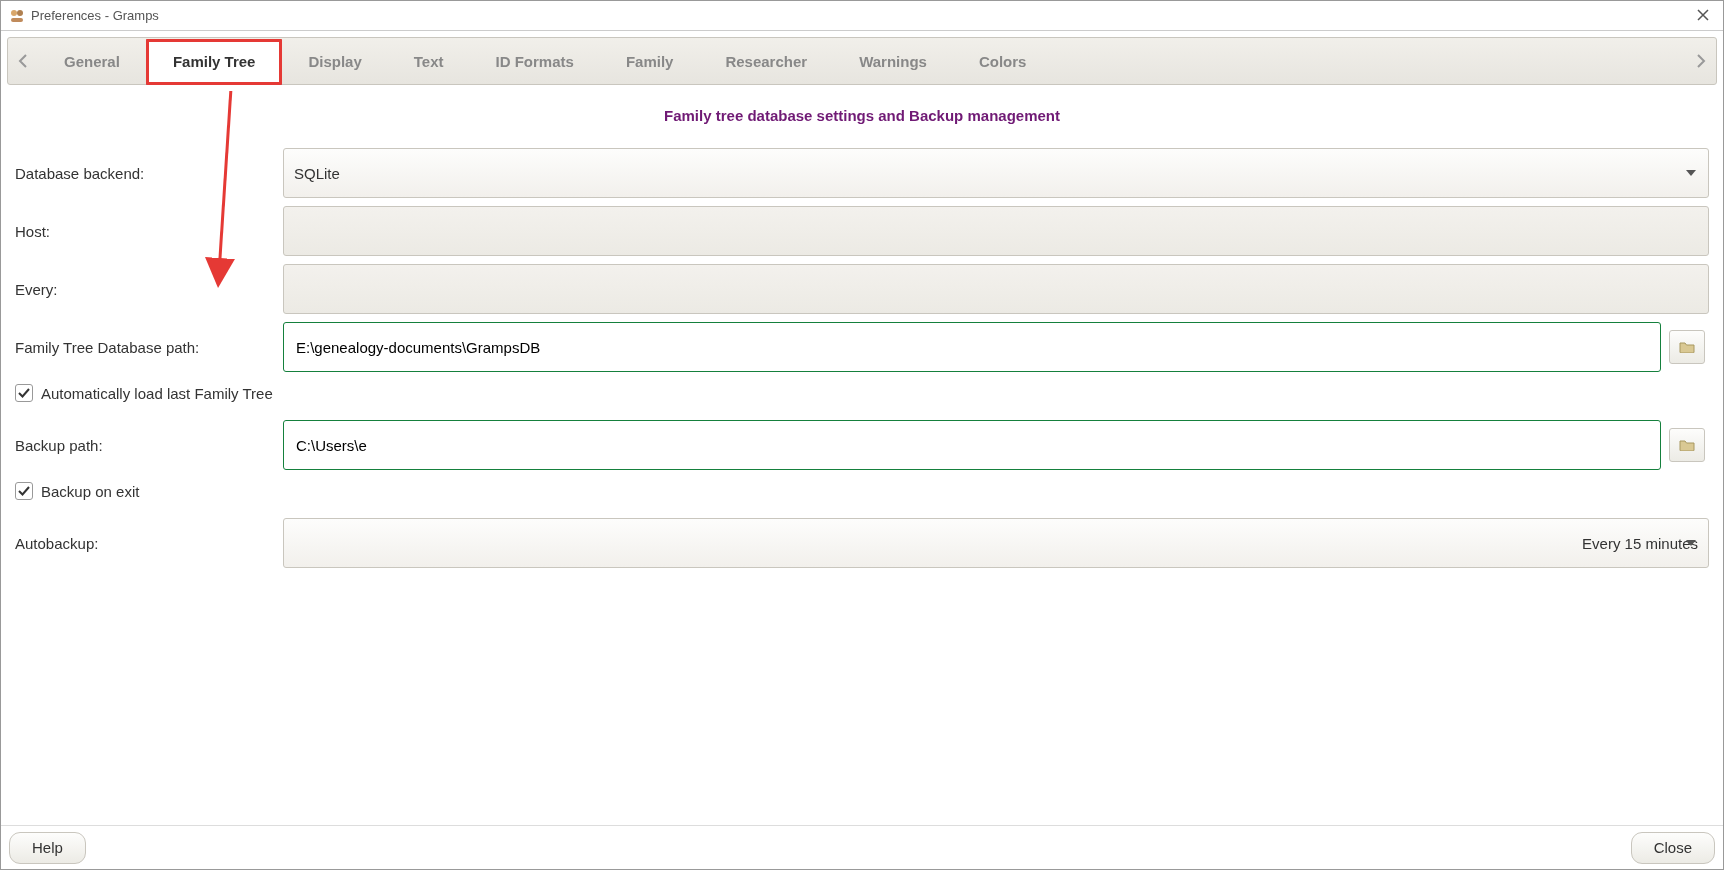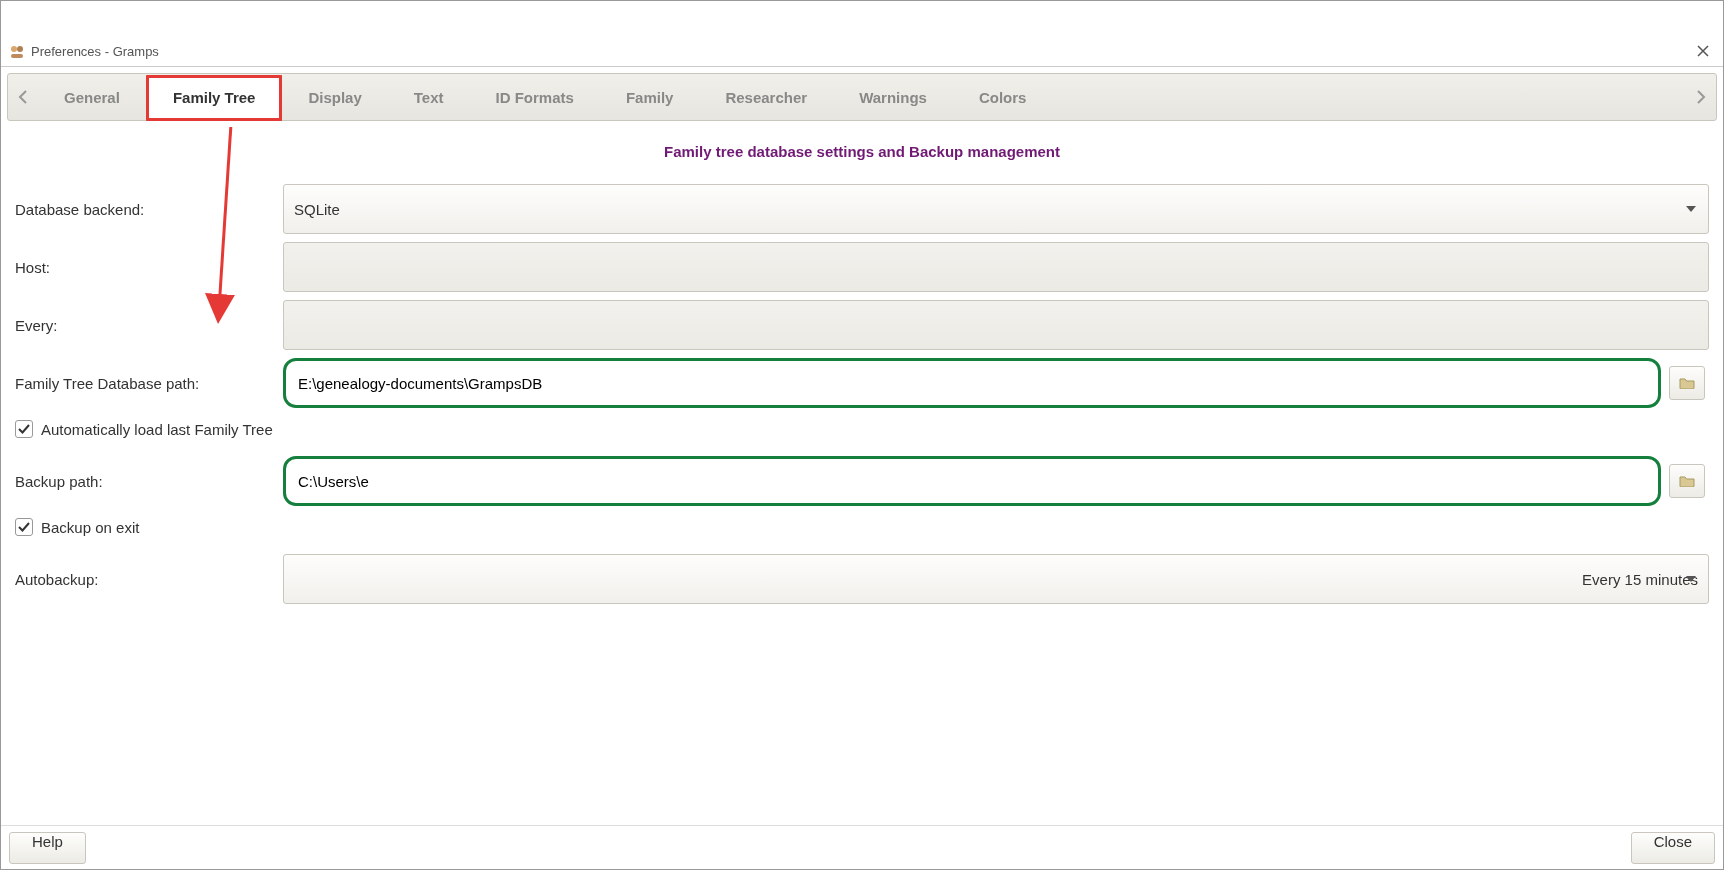--- a/index.html
+++ b/index.html
@@ -1,18 +1,18 @@
 <!DOCTYPE html>
 <html><head>
 <meta charset="utf-8">
 <style>
   * { box-sizing: border-box; }
   html, body { margin: 0; padding: 0; font-family: Tahoma, Verdana, sans-serif; font-size: 14px; color: #333; background: #fff; }
   .window { width: 1724px; height: 870px; border: 1px solid #999; background: #fff; display: flex; flex-direction: column; }
-  .titlebar { height: 30px; display: flex; align-items: center; padding: 0 8px; border-bottom: 1px solid #ccc; background: #fff; margin-top: 36px; }
+  .titlebar { height: 30px; display: flex; align-items: center; padding: 0 8px; border-bottom: 1px solid #ccc; background: #fff; }
   .titlebar .icon { width: 16px; height: 16px; margin-right: 6px; }
   .titlebar .title { font-size: 13px; color: #555; }
   .titlebar .spacer { flex: 1; }
   .titlebar .close { font-size: 16px; color: #555; cursor: pointer; padding: 2px 6px; }
 
   .toolbar { height: 48px; background: linear-gradient(#f1efea, #e7e5df); border: 1px solid #c9c6be; border-radius: 3px; margin: 6px; display: flex; align-items: stretch; }
   .nav-arrow { width: 30px; display: flex; align-items: center; justify-content: center; color: #888; font-size: 20px; cursor: pointer; }
   .tabs { flex: 1; display: flex; align-items: stretch; }
   .tab { flex: none; padding: 0 26px; display: flex; align-items: center; justify-content: center; color: #888; font-size: 15px; font-weight: bold; cursor: pointer; }
   .tab.active { color: #333; background: #fff; border: 1px solid #c9c6be; border-bottom: 3px solid #4a86c7; border-radius: 1px; margin: 1px 0 -1px 0; }
@@ -20,35 +20,35 @@
 
   .content { flex: 1; padding: 16px 14px; overflow: auto; }
   .section-title { font-size: 15px; font-weight: bold; text-align: center; color: #701a75; margin-bottom: 24px; }
 
   .form { display: grid; grid-template-columns: 260px 1fr 40px; row-gap: 8px; column-gap: 8px; align-items: center; }
   .form label { font-size: 15px; color: #333; }
 
   .ctl { height: 50px; border: 1px solid #c9c6be; background: linear-gradient(#fdfdfc, #f2f0ec); border-radius: 3px; font-size: 15px; padding: 0 10px; color: #333; display: flex; align-items: center; }
   .select { position: relative; cursor: pointer; }
   .select::after { content: ""; position: absolute; right: 12px; top: 50%; transform: translateY(-50%); width: 0; height: 0; border-left: 5px solid transparent; border-right: 5px solid transparent; border-top: 6px solid #555; }
-  .input { background: #fff; border: 3px solid #15803d; border-radius: 13px; }
+  .input { background: #fff; border: 1px solid #15803d; border-radius: 3px; }
   .input input { border: none; outline: none; width: 100%; height: 100%; font-size: 15px; background: transparent; }
   .disabled-input { background: linear-gradient(#f3f1ed, #eceae4); border: 1px solid #c9c6be; border-radius: 3px; }
 
   .browse-btn { width: 36px; height: 34px; border: 1px solid #c9c6be; background: linear-gradient(#fdfdfc, #ecebe5); border-radius: 3px; display: flex; align-items: center; justify-content: center; cursor: pointer; }
   .folder-icon { width: 16px; height: 12px; }
 
   .checkbox-row { grid-column: 1 / span 3; display: flex; align-items: center; gap: 8px; margin: 4px 0 10px 0; }
   .checkbox { width: 18px; height: 18px; border: 1px solid #999; border-radius: 3px; display: inline-flex; align-items: center; justify-content: center; background: #fff; cursor: pointer; }
   .checkbox svg { width: 14px; height: 14px; }
 
   .annotation-arrow { position: absolute; pointer-events: none; }
 
   .buttonbar { height: 44px; border-top: 1px solid #ddd; padding: 4px 8px; display: flex; align-items: center; background: #fff; }
-  .btn { height: 32px; padding: 0 22px; border: 1px solid #c9c6be; background: linear-gradient(#fdfdfc, #ecebe5); border-radius: 3px; font-size: 15px; color: #333; display: flex; align-items: flex-start; cursor: pointer; }
+  .btn { height: 32px; padding: 0 22px; border: 1px solid #c9c6be; background: linear-gradient(#fdfdfc, #ecebe5); border-radius: 11px; font-size: 15px; color: #333; display: flex; align-items: center; cursor: pointer; }
   .buttonbar .spacer { flex: 1; }
 
   .rel { position: relative; }
 </style>
 </head>
 <body>
 
 <div class="window rel">
 
   <div class="titlebar">

